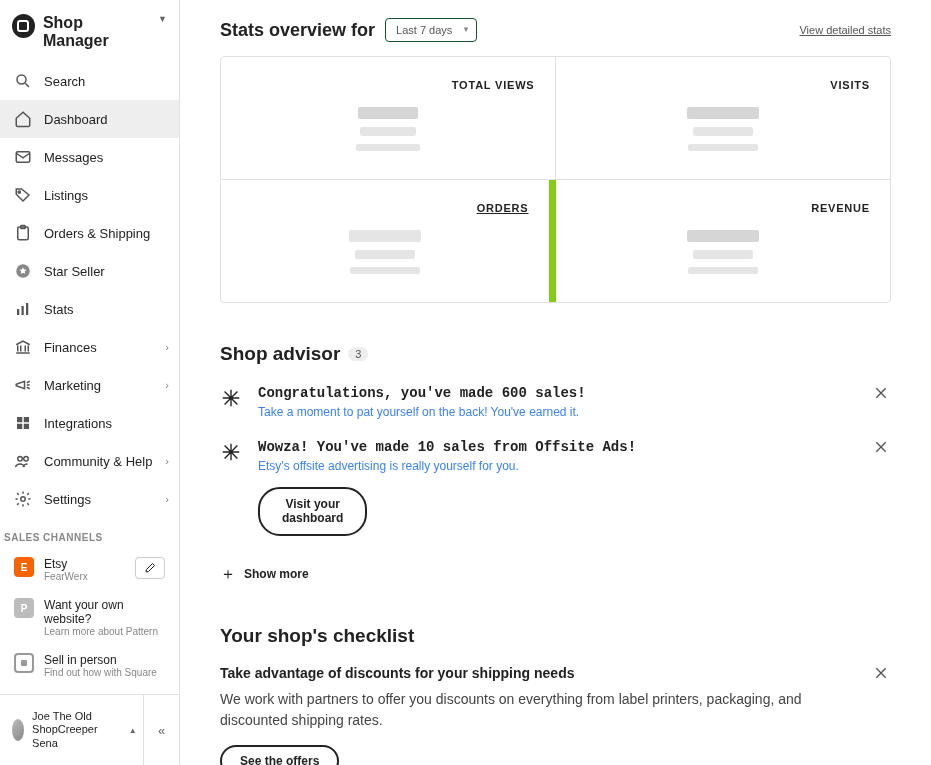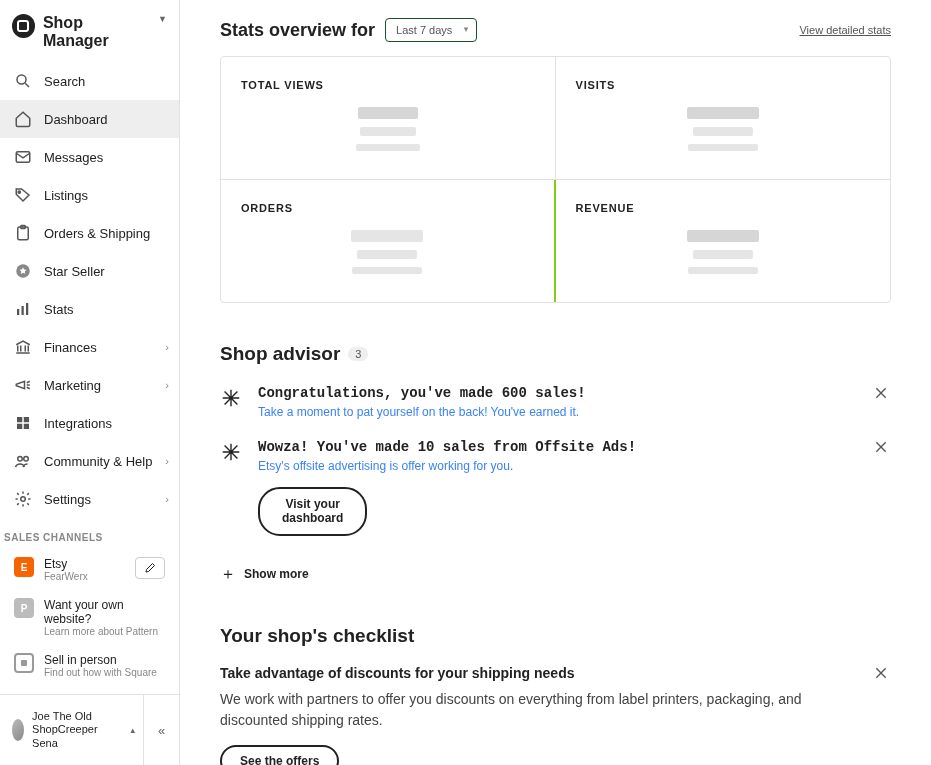--- a/index.html
+++ b/index.html
@@ -167,25 +167,25 @@
   }
 
   .stats-grid {
     border: 1px solid #e1e1e1;
     border-radius: 4px;
     display: grid;
     grid-template-columns: 1fr 1fr;
   }
   .stat-cell {
     padding: 22px 20px 28px;
-    text-align: left;
+    text-align: right;
   }
   .stat-cell:nth-child(1){ border-right: 1px solid #e1e1e1; border-bottom: 1px solid #e1e1e1; }
   .stat-cell:nth-child(2){ border-bottom: 1px solid #e1e1e1; }
-  .stat-cell:nth-child(3){ border-right: 2px solid #84cc16; }
+  .stat-cell:nth-child(3){ border-right: 7px solid #84cc16; text-decoration: underline; }
   .stat-label {
     font-size: 11px;
     font-weight: 700;
     letter-spacing: 0.8px;
     margin-bottom: 16px;
   }
   .skeleton { display: flex; flex-direction: column; align-items: center; gap: 8px; }
   .skel-bar { height: 12px; border-radius: 2px; background: #e5e5e5; }
   .skel-bar.dark { background: #d6d6d6; }
   .sb1 { width: 60px; }
@@ -528,21 +528,21 @@
     </div>
 
     <div class="advisor-item">
       <span class="advisor-icon">
         <svg viewBox="0 0 24 24" width="22" height="22" fill="none" stroke="#222" stroke-width="1.5">
             <path d="M12 3v18M3 12h18M5 5l14 14M19 5L5 19"></path>
           </svg>
       </span>
       <div class="advisor-body">
         <div class="advisor-title">Wowza! You've made 10 sales from Offsite Ads!</div>
-        <div class="advisor-desc">Etsy's offsite advertising is offer working for you.</div>
+        <div class="advisor-desc">Etsy's offsite advertising is really yourself for you.</div>
         <div class="advisor-btn" style="white-space:pre-line">Visit your
 dashboard</div>
       </div>
       <span class="close-x">
         <svg viewBox="0 0 24 24" width="16" height="16" stroke="currentColor" stroke-width="2">
             <path d="M5 5l14 14M19 5L5 19"></path>
           </svg>
       </span>
     </div>
 

